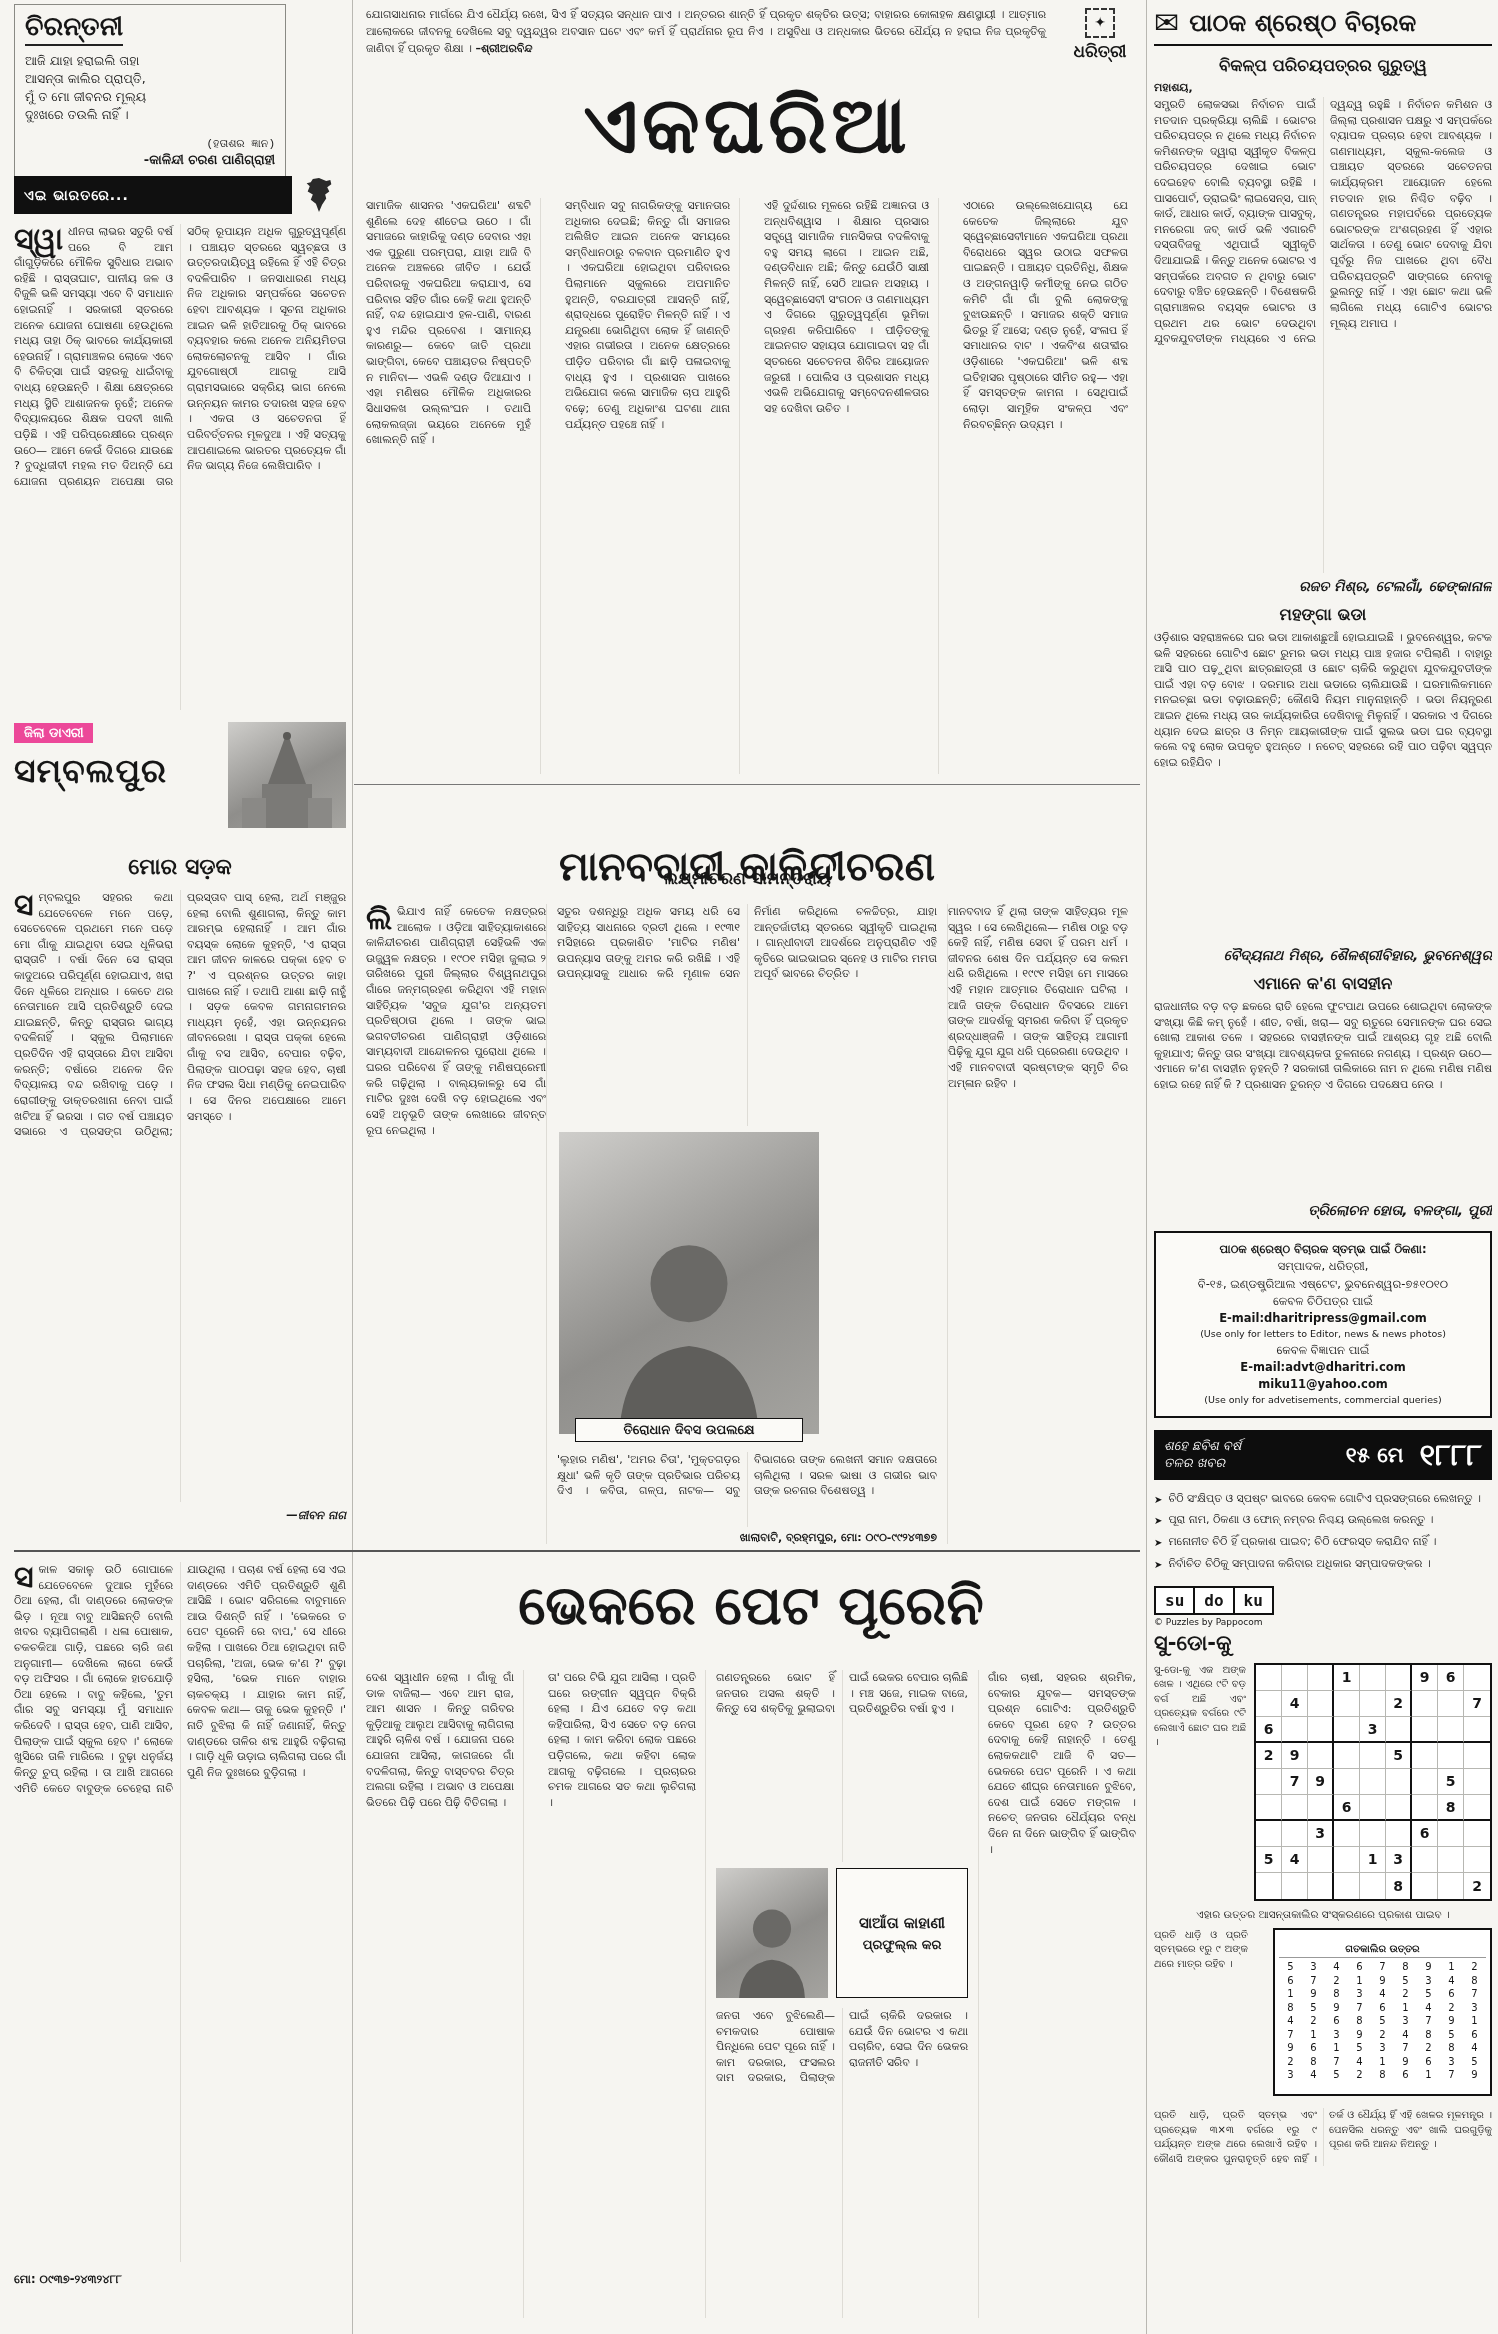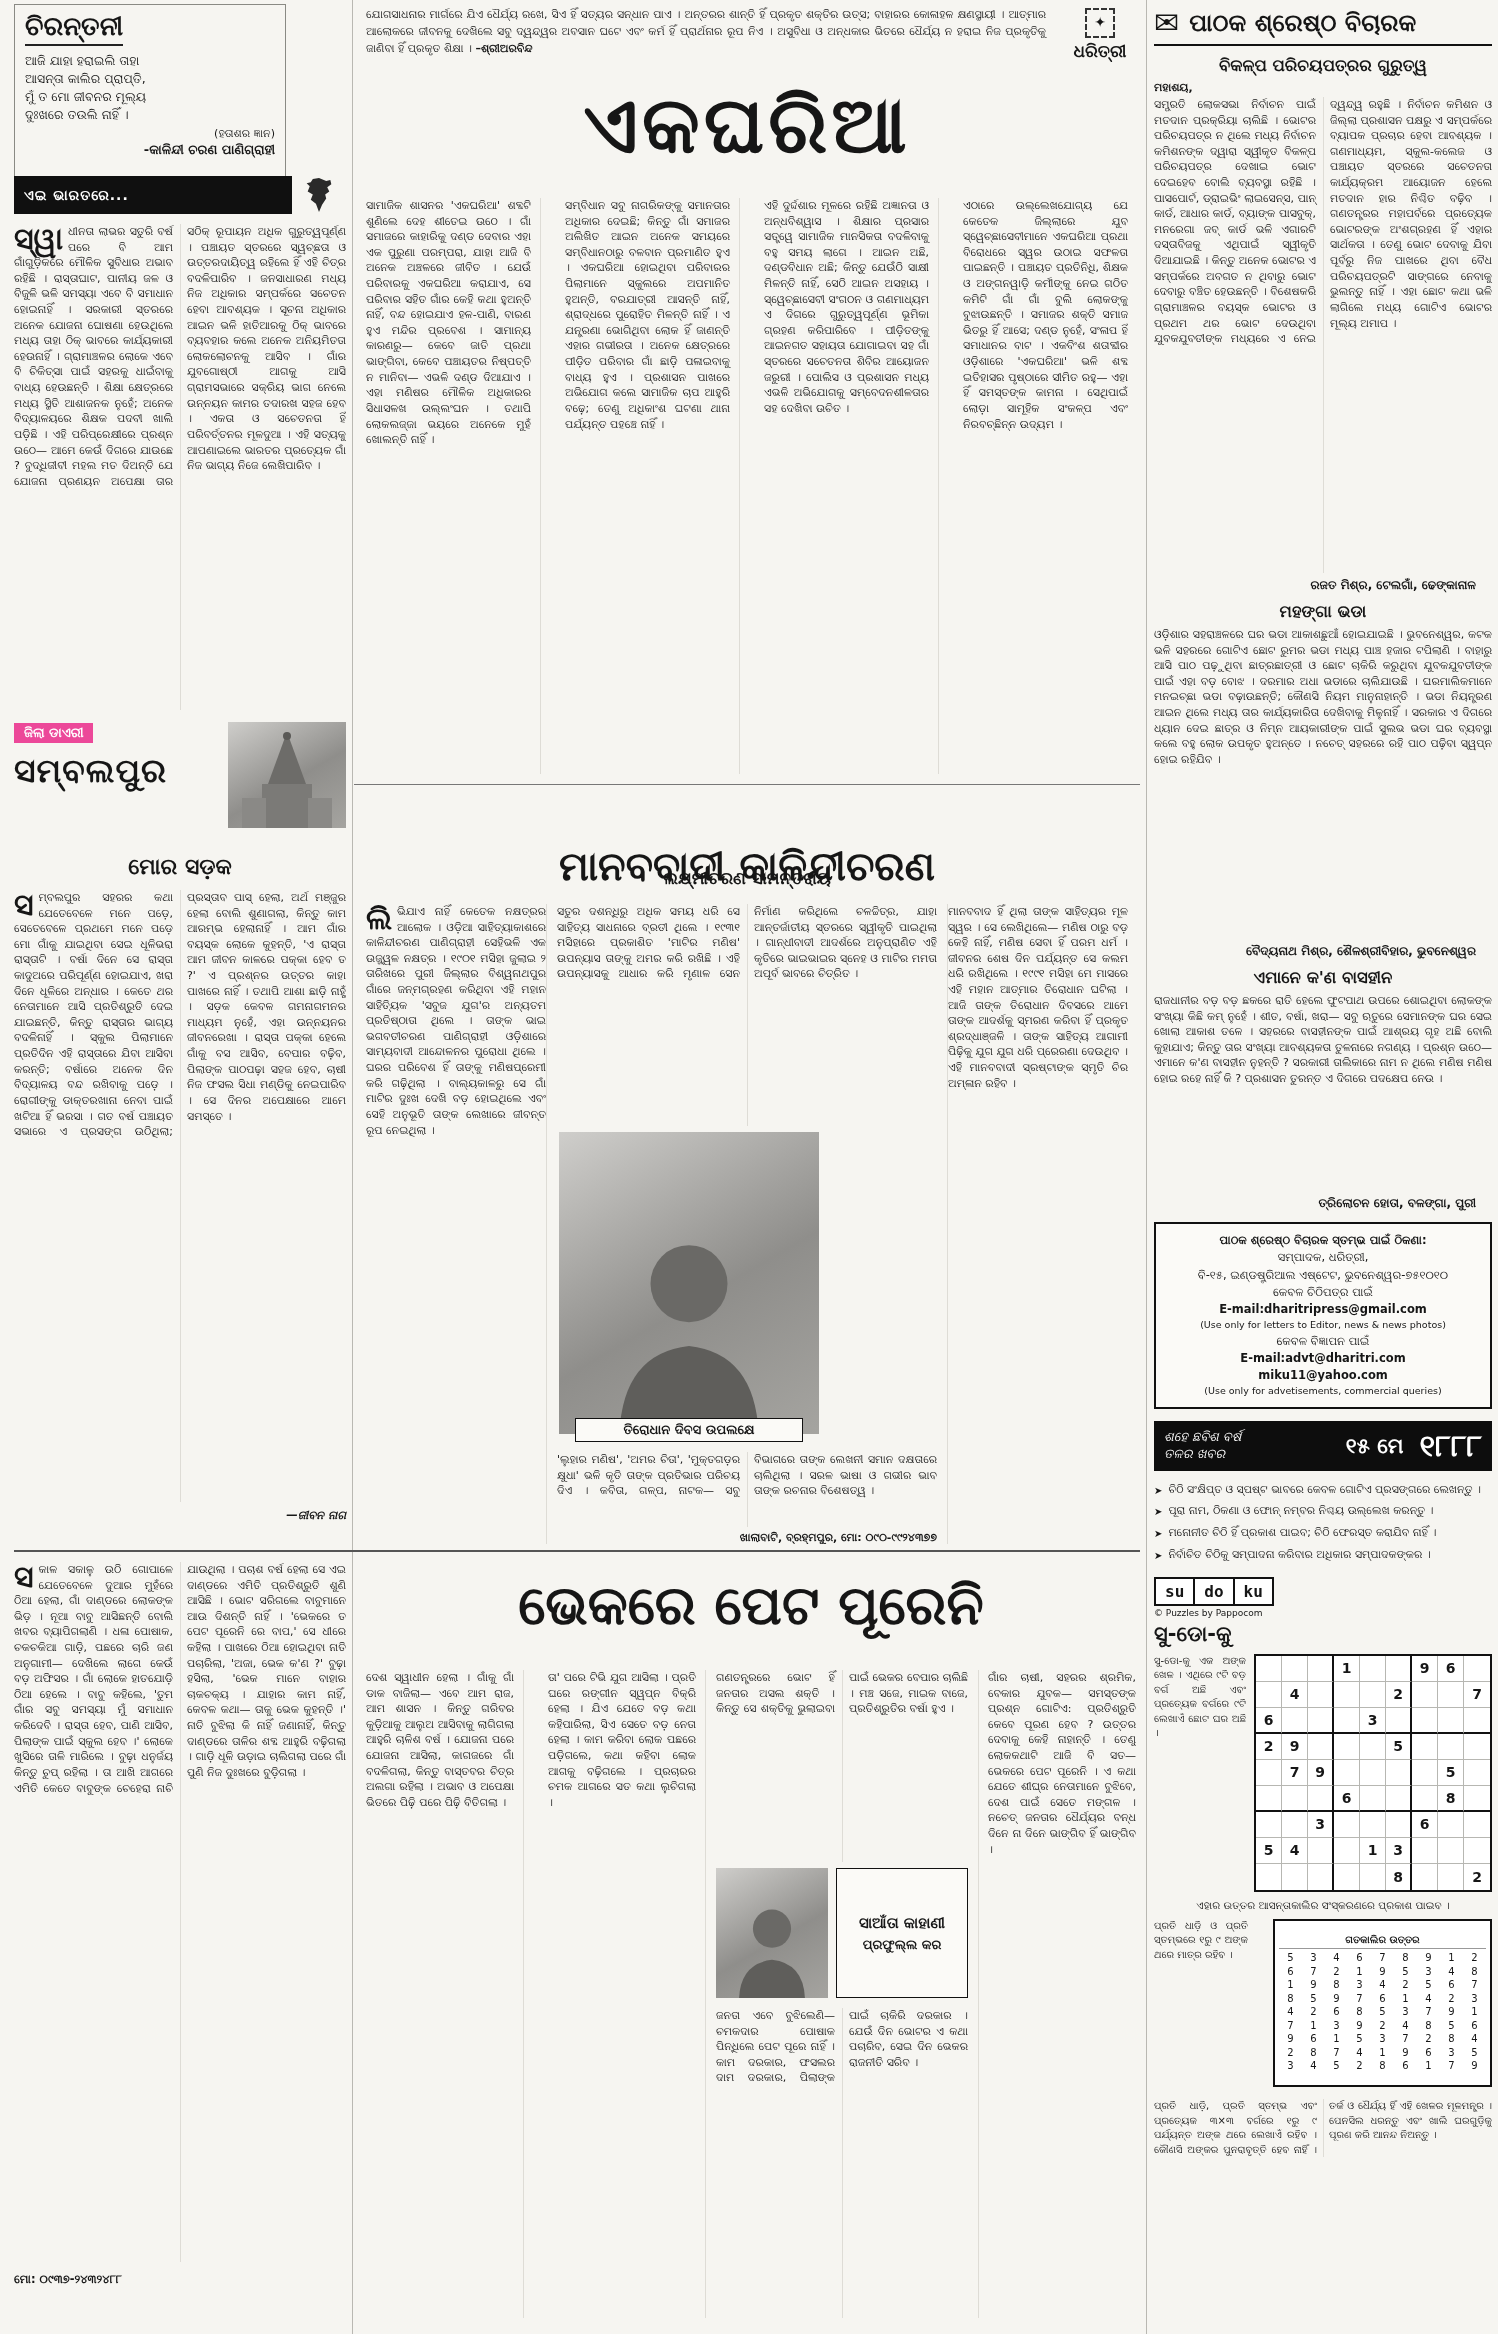--- a/index.html
+++ b/index.html
@@ -9,21 +9,21 @@
   .vrule{position:absolute;top:0;width:1px;height:2334px;background:#b9b8b2;}
   .hrule{position:absolute;background:#777;height:1px;}
   .newsbody{font-size:11px;line-height:1.42;text-align:justify;}
   .cols2{column-count:2;column-gap:14px;column-rule:1px solid #dedcd6;}
   .dropcap::first-letter{font-size:30px;font-weight:bold;float:left;line-height:26px;padding:2px 5px 0 0;}
 
   
   .quote-box{left:14px;top:4px;width:272px;height:208px;border:1px solid #8a8a84;padding:6px 10px;box-sizing:border-box;}
   .qb-title{font-size:26px;font-weight:bold;display:inline-block;border-bottom:2px solid #222;padding-bottom:2px;margin-bottom:6px;}
   .qb-line{font-size:12.5px;line-height:1.45;}
-  .qb-src{text-align:right;font-size:11px;margin-top:2px;}
+  .qb-src{text-align:right;font-size:11px;margin-top:13px;font-family:Liberation Mono, monospace;}
   .qb-attr{text-align:right;font-size:13px;font-weight:bold;margin-top:2px;}
 
   
   .top-note{left:366px;top:6px;width:680px;height:78px;font-size:11px;line-height:1.55;text-align:justify;}
   .top-note b{font-weight:bold;white-space:nowrap;}
   .dharitri-logo{left:1058px;top:8px;width:84px;height:66px;text-align:center;}
   .stamp{width:26px;height:26px;border:2px dashed #333;margin:0 auto 3px;font-size:14px;line-height:24px;}
   .logo-text{font-weight:bold;font-size:17px;}
 
   
@@ -88,21 +88,21 @@
   .sb-head{display:flex;align-items:center;gap:10px;border-bottom:2px solid #111;padding-bottom:6px;}
   .env{font-size:30px;line-height:1;}
   .sb-title{font-size:24px;font-weight:bold;}
   .letter{margin-top:10px;}
   .letter h3{text-align:center;font-size:16.5px;margin:6px 0;font-weight:bold;}
   .salut{font-size:11px;font-weight:bold;margin-bottom:3px;}
   .letter-body{font-size:11px;line-height:1.42;text-align:justify;}
   .lb1{height:476px;overflow:hidden;}
   .lb2{height:312px;overflow:hidden;}
   .lb3{height:198px;overflow:hidden;}
-  .sig{text-align:right;font-weight:bold;font-size:12px;margin:5px 16px 2px;}
+  .sig{text-align:right;font-style:italic;font-weight:bold;font-size:14px;margin:5px 0 2px;}
   .contact-box{border:2px solid #111;padding:8px 6px;text-align:center;margin-top:12px;background:#fbfaf7;}
   .cb-line{font-size:11.5px;line-height:1.5;}
   .cb-line.b{font-weight:bold;}
   .cb-line.small{font-size:9.5px;}
   .date-banner{background:#0d0d0d;color:#fff;display:flex;align-items:center;margin-top:12px;padding:7px 10px;gap:10px;}
   .db-script{font-style:italic;font-size:13px;line-height:1.25;flex:1;}
   .db-date{font-size:21px;font-weight:bold;}
   .db-year{font-size:30px;font-weight:bold;margin-left:6px;}
   .bullets{list-style:none;margin:12px 0 0;padding:0;}
   .bullets li{display:flex;gap:6px;font-size:11px;line-height:1.35;margin-bottom:7px;text-align:justify;}

